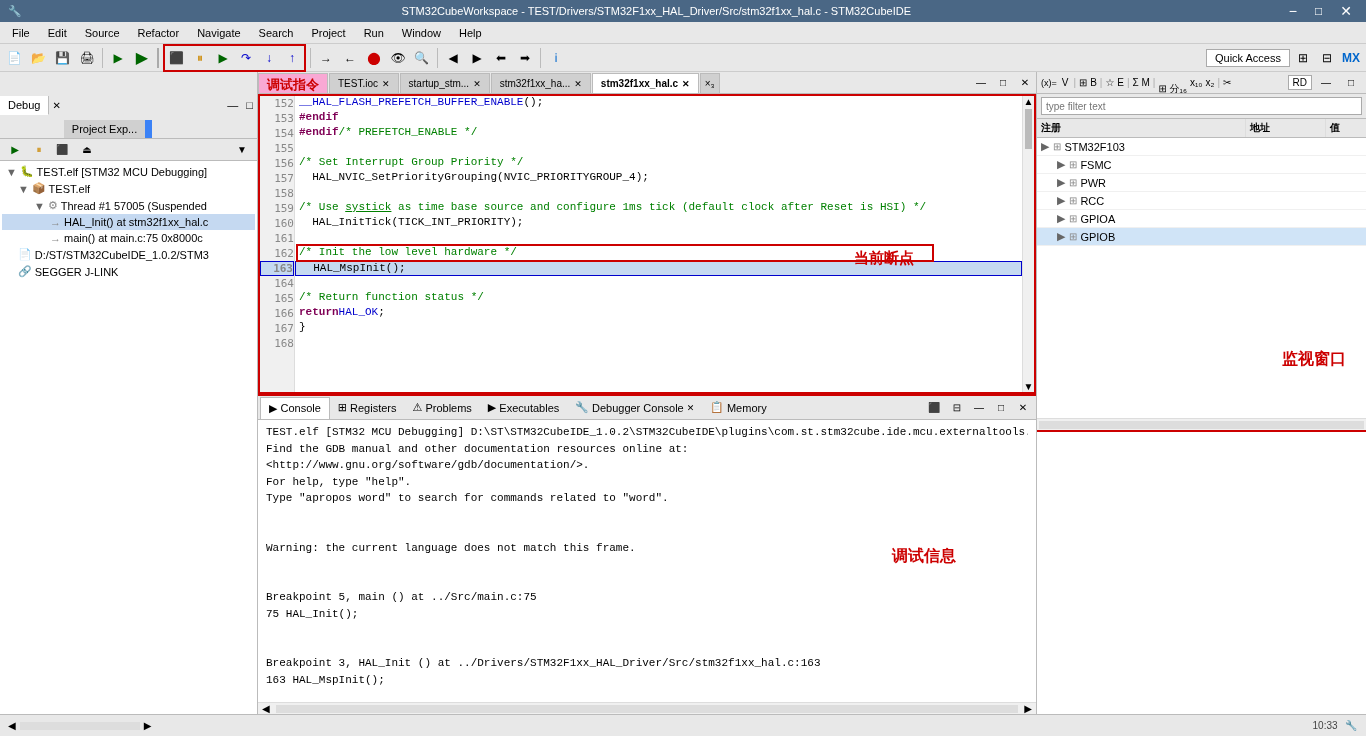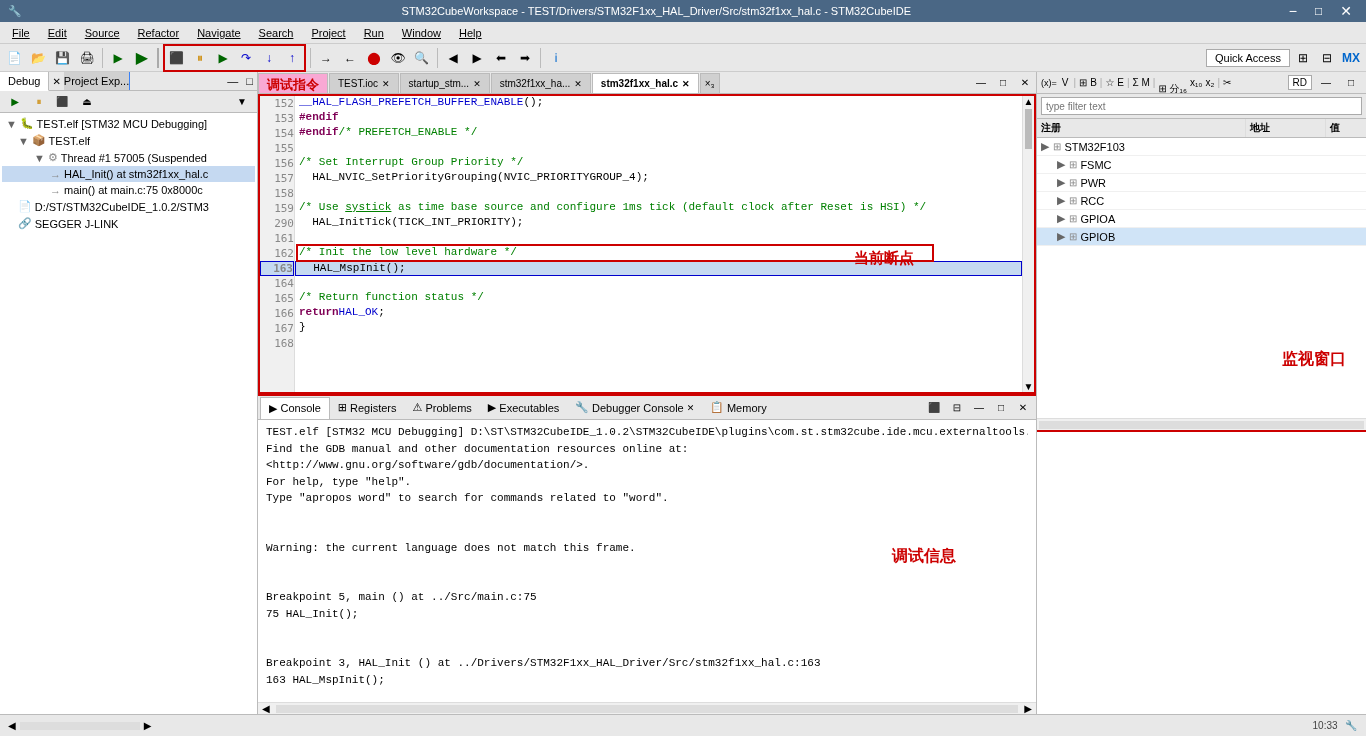--- a/index.html
+++ b/index.html
@@ -2,21 +2,21 @@
 <html><head>
   <meta charset="utf-8">
   <style>
     * { box-sizing: border-box; margin: 0; padding: 0; }
     body { font-family: 'Segoe UI', Tahoma, sans-serif; font-size: 11px; background: #f0f0f0; overflow: hidden; width: 1366px; height: 736px; }
     
     
     #title-bar { background: #4a6785; color: white; height: 22px; display: flex; align-items: center; justify-content: space-between; padding: 0 8px; font-size: 11px; }
     
     
-    #menu-bar { background: #e8e8e8; height: 22px; display: flex; align-items: center; padding: 0 4px; border-bottom: 1px solid #ccc; gap: 2px; text-decoration: underline; }
+    #menu-bar { background: #e8e8e8; height: 22px; display: flex; align-items: center; padding: 0 4px; border-bottom: 1px solid #ccc; gap: 2px; }
     .menu-item { padding: 2px 8px; cursor: pointer; font-size: 11px; }
     
     
     #toolbar { background: #e8e8e8; height: 28px; display: flex; align-items: center; padding: 0 4px; border-bottom: 1px solid #ccc; gap: 2px; }
     .tb-btn { width: 22px; height: 22px; border: 1px solid transparent; background: none; cursor: pointer; display: flex; align-items: center; justify-content: center; font-size: 12px; }
     .tb-separator { width: 1px; height: 20px; background: #bbb; margin: 0 2px; }
     .tb-btn.red { color: #cc0000; }
     .tb-btn.green { color: #006600; }
     .tb-btn.blue { color: #0000cc; }
     .quick-access-btn { margin-left: auto; background: white; border: 1px solid #aaa; padding: 2px 8px; cursor: pointer; font-size: 11px; }
@@ -112,21 +112,21 @@
     <button class="tb-btn" style="color:#0066cc; font-weight:bold;">MX</button>
   </div>
 
   <div id="main-area" style="display:flex; flex:1; overflow:hidden;">
 
     <div id="left-panel" style="width:258px; border-right:1px solid #bbb; display:flex; flex-direction:column; background:white; min-width:0;">
 
       <div style="display:flex; background:#e8e8e8; border-bottom:1px solid #bbb; align-items:center;">
         <span style="padding:3px 8px; font-size:11px; cursor:pointer; background:white; border-right:1px solid #bbb; border-bottom:1px solid white; margin-bottom:-1px;">Debug</span>
         <span style="font-size:10px; cursor:pointer; padding:0 3px;">✕</span>
-        <span style="padding:3px 0; font-size:11px; cursor:pointer; background:#d0d0d0; border-right:1px solid #3b82f6;">Project Exp...</span>
+        <span style="padding:3px 8px; font-size:11px; cursor:pointer; background:#d0d0d0; border-right:7px solid #3b82f6;margin-top:48px;">Project Exp...</span>
         <div style="flex:1;"></div>
         <span style="padding:2px 4px; cursor:pointer;">—</span>
         <span style="padding:2px 4px; cursor:pointer;">□</span>
       </div>
 
       <div style="background:#e8e8e8; height:22px; display:flex; align-items:center; padding:0 4px; border-bottom:1px solid #bbb; gap:2px;">
         <button class="tb-btn" style="color:#006600; font-size:10px;">▶</button>
         <button class="tb-btn" style="color:#cc8800; font-size:10px;">⏸</button>
         <button class="tb-btn" style="color:#cc0000; font-size:10px;">⬛</button>
         <button class="tb-btn" style="font-size:10px;">⏏</button>
@@ -206,21 +206,21 @@
 
         <div style="width:35px; background:#f0f0f0; border-right:1px solid #ddd; overflow:hidden; font-family:monospace; font-size:11px; color:#888;">
           <div class="line-num">152</div>
           <div class="line-num">153</div>
           <div class="line-num">154</div>
           <div class="line-num">155</div>
           <div class="line-num">156</div>
           <div class="line-num">157</div>
           <div class="line-num">158</div>
           <div class="line-num">159</div>
-          <div class="line-num">290</div>
+          <div class="line-num">160</div>
           <div class="line-num">161</div>
           <div class="line-num">162</div>
           <div class="line-num current" style="background:#c5d9f1; border:1px solid #0000cc; font-weight:bold;">163</div>
           <div class="line-num">164</div>
           <div class="line-num">165</div>
           <div class="line-num">166</div>
           <div class="line-num">167</div>
           <div class="line-num">168</div>
         </div>
 

